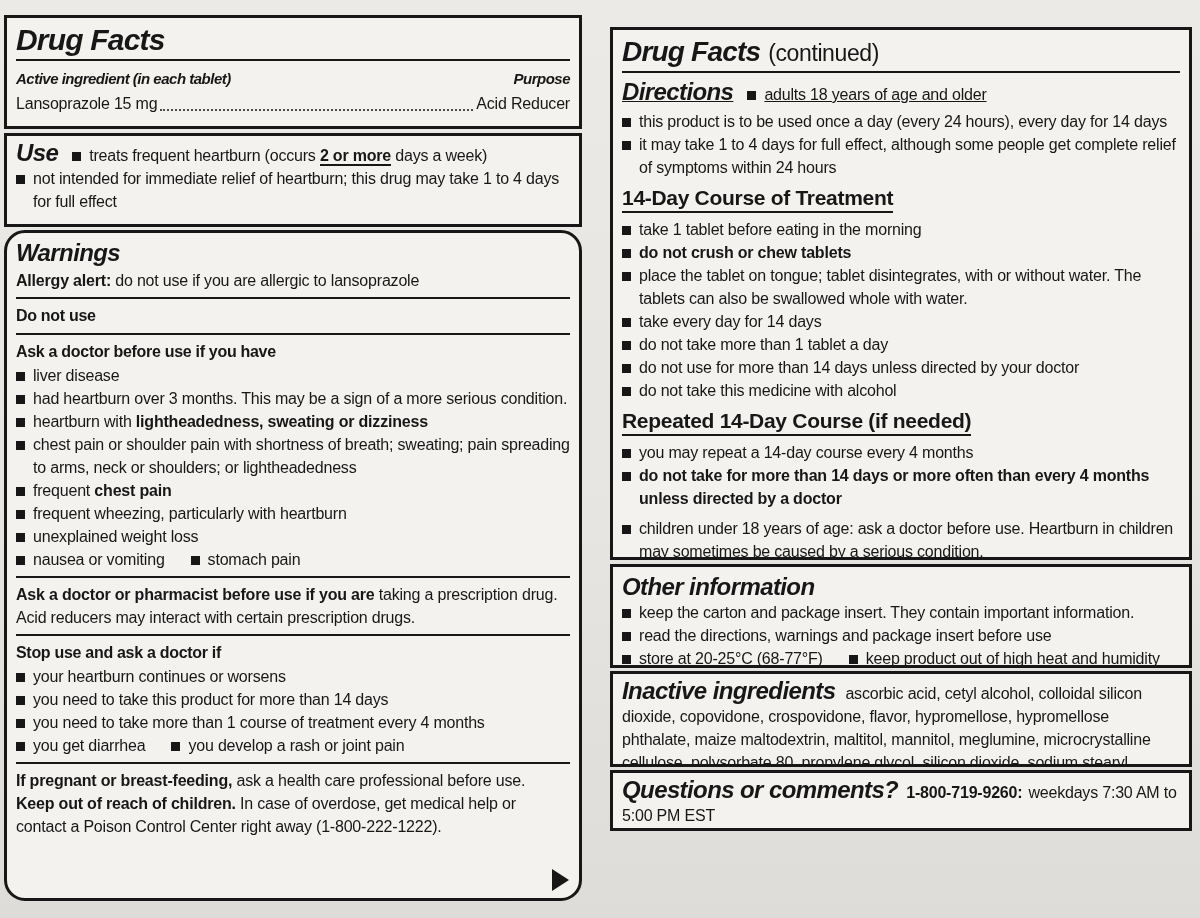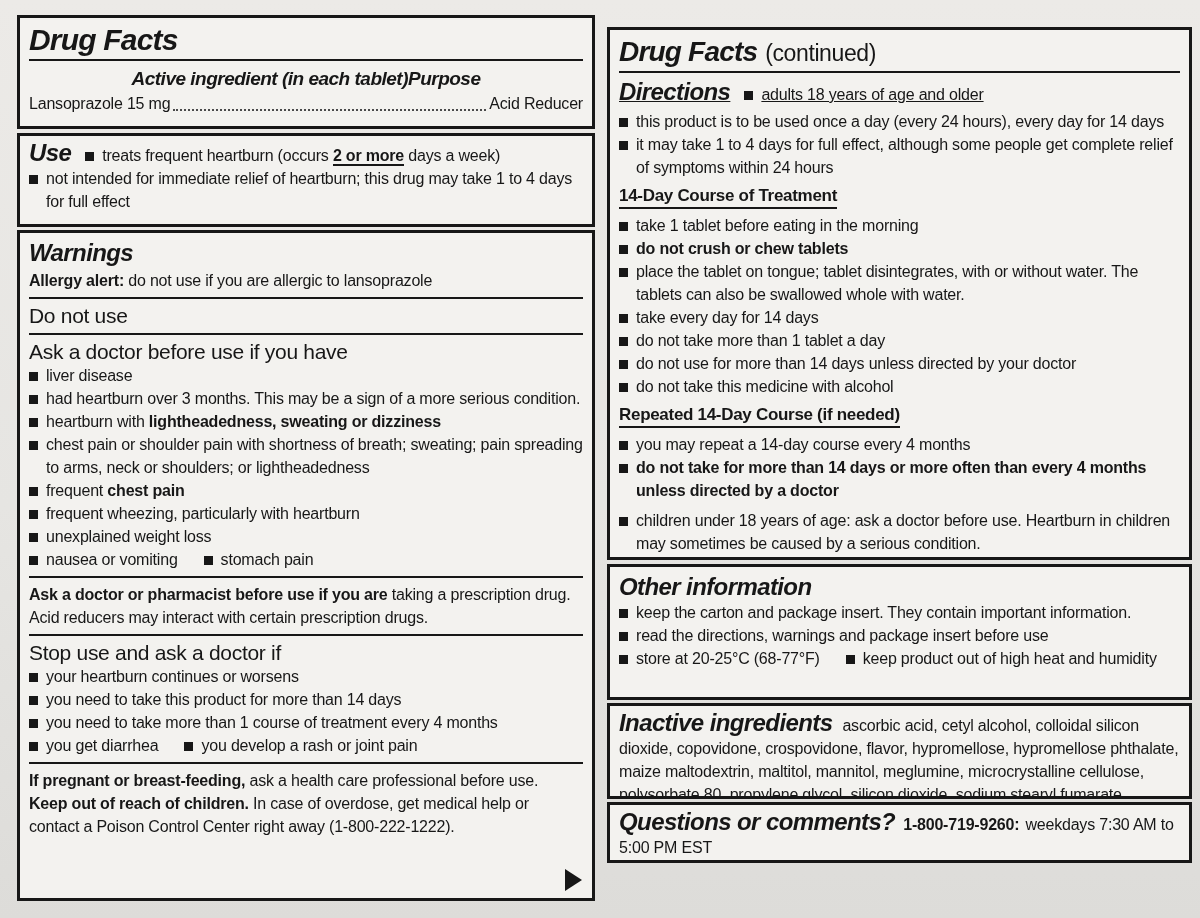--- a/index.html
+++ b/index.html
@@ -1,51 +1,51 @@
 <!DOCTYPE html>
 <html><head>
 <meta charset="utf-8">
 <style>
   html,body{margin:0;padding:0;}
   body{width:1200px;height:918px;background:#e6e5e2;font-family:"Liberation Sans",sans-serif;}
-  .page{box-sizing:border-box;width:1200px;height:918px;padding:15px 8px 0 17px;display:flex;gap:12px;
+  .page{box-sizing:border-box;width:1200px;height:918px;padding:15px 8px 0 4px;display:flex;gap:12px;
         color:#171717;font-size:16px;letter-spacing:-0.2px;
         background:linear-gradient(180deg,#eceae7 0%,#e6e5e2 55%,#dddcd9 100%);}
   .col{display:flex;flex-direction:column;}
   .col-left{width:578px;flex:none;}
-  .col-right{flex:1;margin-top:12px;}
+  .col-right{flex:1;margin-top:12px;margin-left:16px;}
   .box{background:#f3f2ef;border:3px solid #171717;box-sizing:border-box;padding:5px 9px;overflow:hidden;}
   .mb4{margin-bottom:4px;}.mb3{margin-bottom:3px;}
   .h114{height:114px;}.h94{height:94px;}.h671{height:671px;}
-  .h533{height:533px;}.h136{height:136px;}.h135{height:96px;}.h61{height:61px;}
+  .h533{height:533px;}.h136{height:104px;}.h135{height:96px;}.h61{height:61px;}
 
   .bigtitle{font-style:italic;font-weight:bold;font-size:30px;line-height:34px;letter-spacing:-0.8px;}
   .cont{font-size:23px;margin-left:8px;letter-spacing:-0.4px;}
   .rule{border-top:2px solid #171717;margin:2px 0 4px;}
-  .ai-row{display:flex;justify-content:center;font-style:italic;font-weight:bold;font-size:19px;line-height:27px;letter-spacing:-0.5px;}
+  .ai-row{display:flex;justify-content:space-between;font-style:italic;font-weight:bold;font-size:15px;line-height:27px;letter-spacing:-0.5px;}
   .leader-row{display:flex;align-items:flex-end;line-height:23px;}
   .leader{flex:1;border-bottom:2px dotted #4a4a4a;margin:0 3px 4px;}
 
   .sectitle{font-style:italic;font-weight:bold;font-size:24px;letter-spacing:-0.6px;}
   .inline-head{margin-right:14px;}
   .warn-title{display:block;line-height:30px;margin-bottom:1px;}
 
   .li{padding-left:17px;text-indent:-17px;line-height:23px;}
   .sq{display:inline-block;width:9px;height:9px;background:#171717;margin-right:8px;}
   .sq.gap{margin-left:26px;}
   .bold{font-weight:bold;}
   .bu{font-weight:bold;border-bottom:2px solid #171717;}
   .hr{border-top:2px solid #171717;margin:5px 0 5px;}
-  .sub{font-weight:normal;font-size:21px;line-height:24px;letter-spacing:-0.3px;}
-  .uhead{display:inline-block;font-weight:bold;font-size:17px;letter-spacing:-0.3px;border-bottom:2px solid #171717;padding-bottom:1px;margin:7px 0 5px;}
+  .sub{font-weight:bold;font-size:16px;line-height:24px;letter-spacing:-0.3px;}
+  .uhead{display:inline-block;font-weight:bold;font-size:21px;letter-spacing:-0.3px;border-bottom:2px solid #171717;padding-bottom:1px;margin:7px 0 5px;}
   .para{margin:0;line-height:23px;}
   .dir-lead{line-height:30px;text-decoration:underline;}
   .gap-top{margin-top:7px;}
 
-  .warn-box{position:relative;}
+  .warn-box{position:relative;border-radius:21px;}
   .arrow{position:absolute;right:10px;bottom:7px;width:0;height:0;
          border-top:11px solid transparent;border-bottom:11px solid transparent;border-left:17px solid #171717;}
   .phone{font-weight:bold;margin:0 6px 0 8px;}
   .ot-title{line-height:29px;display:block;}
 </style>
 </head>
 <body>
 
 <div class="page">
 

